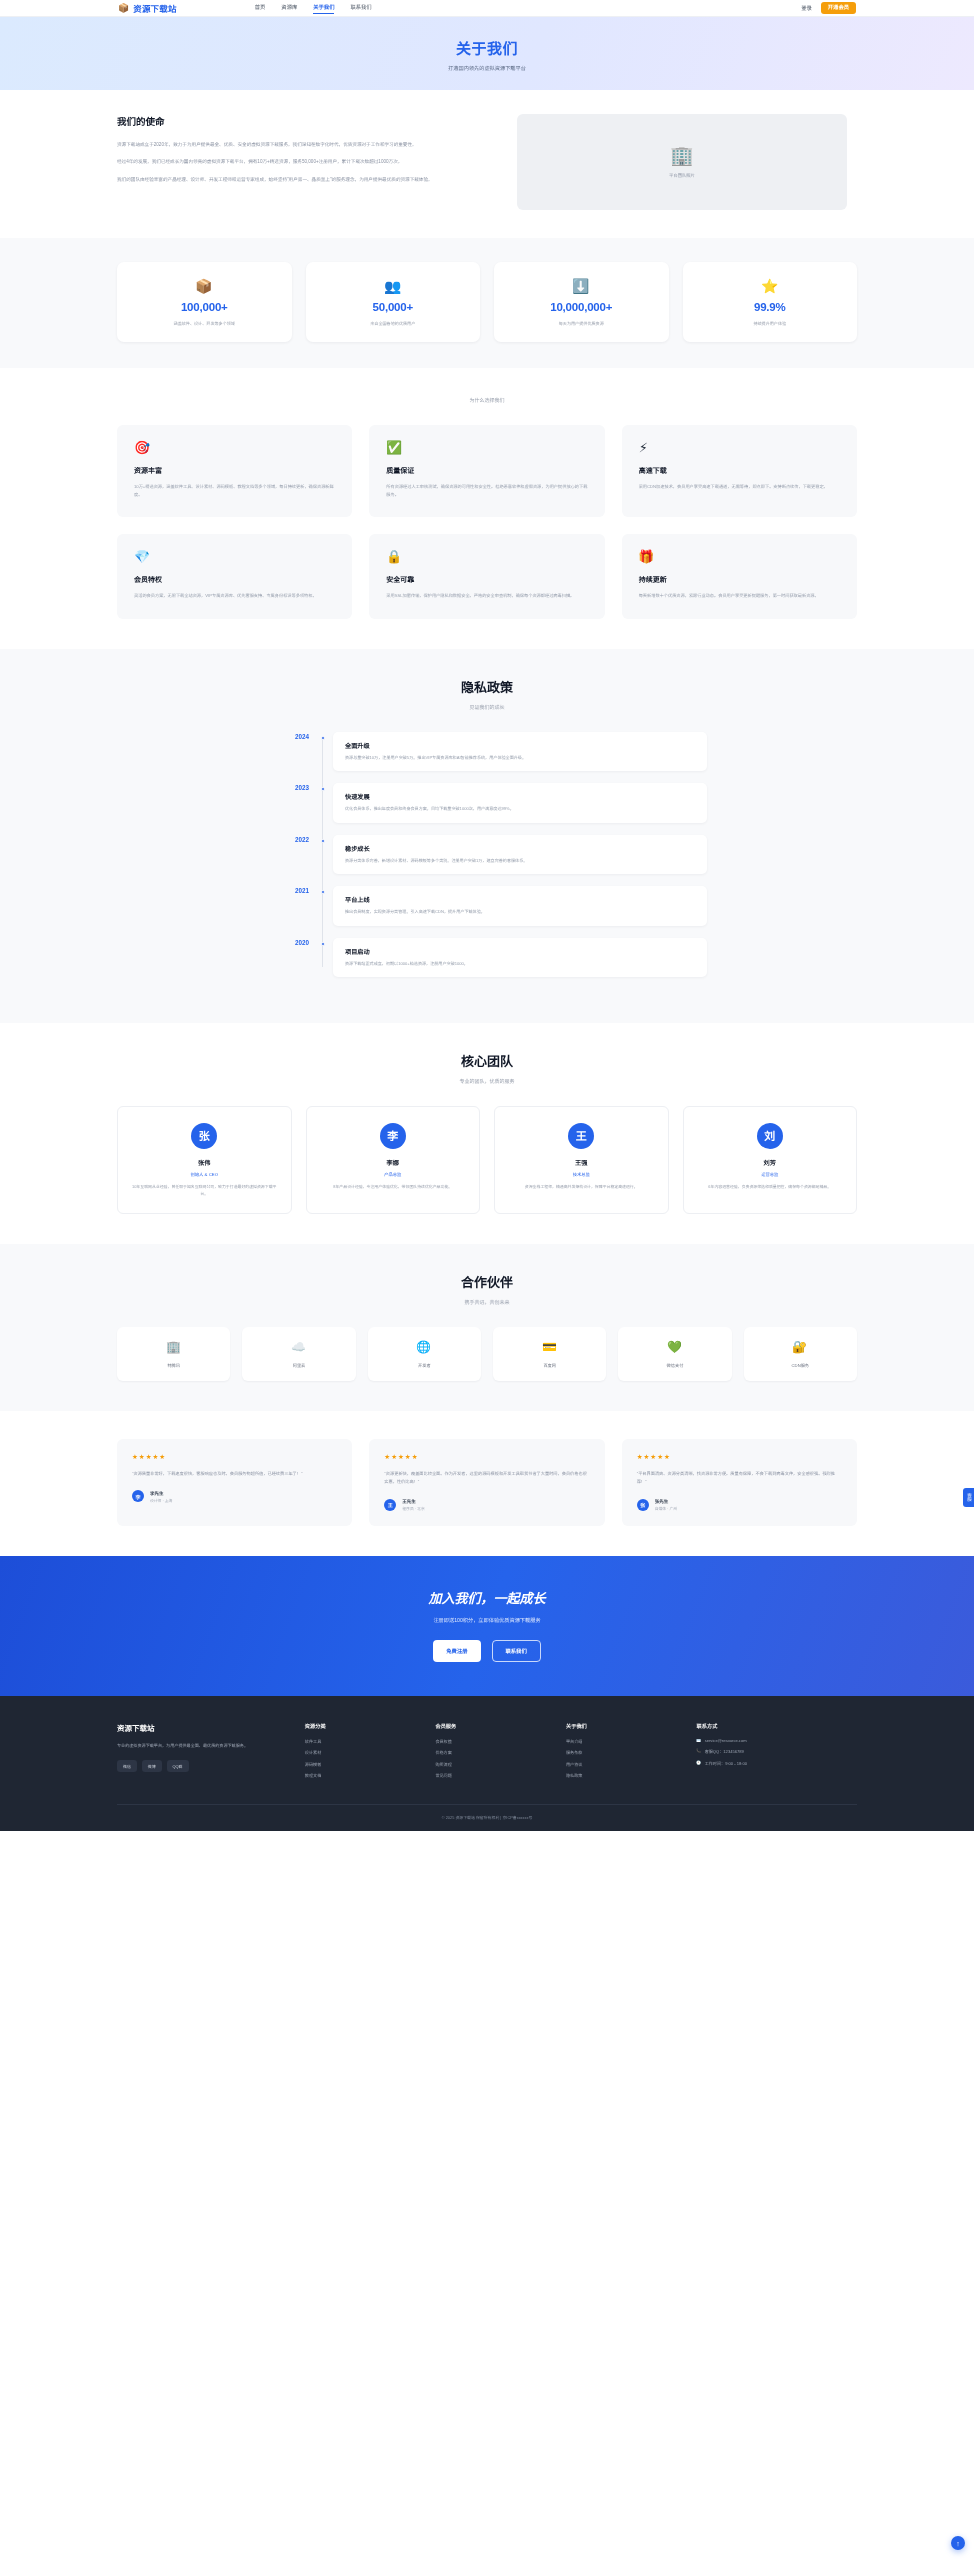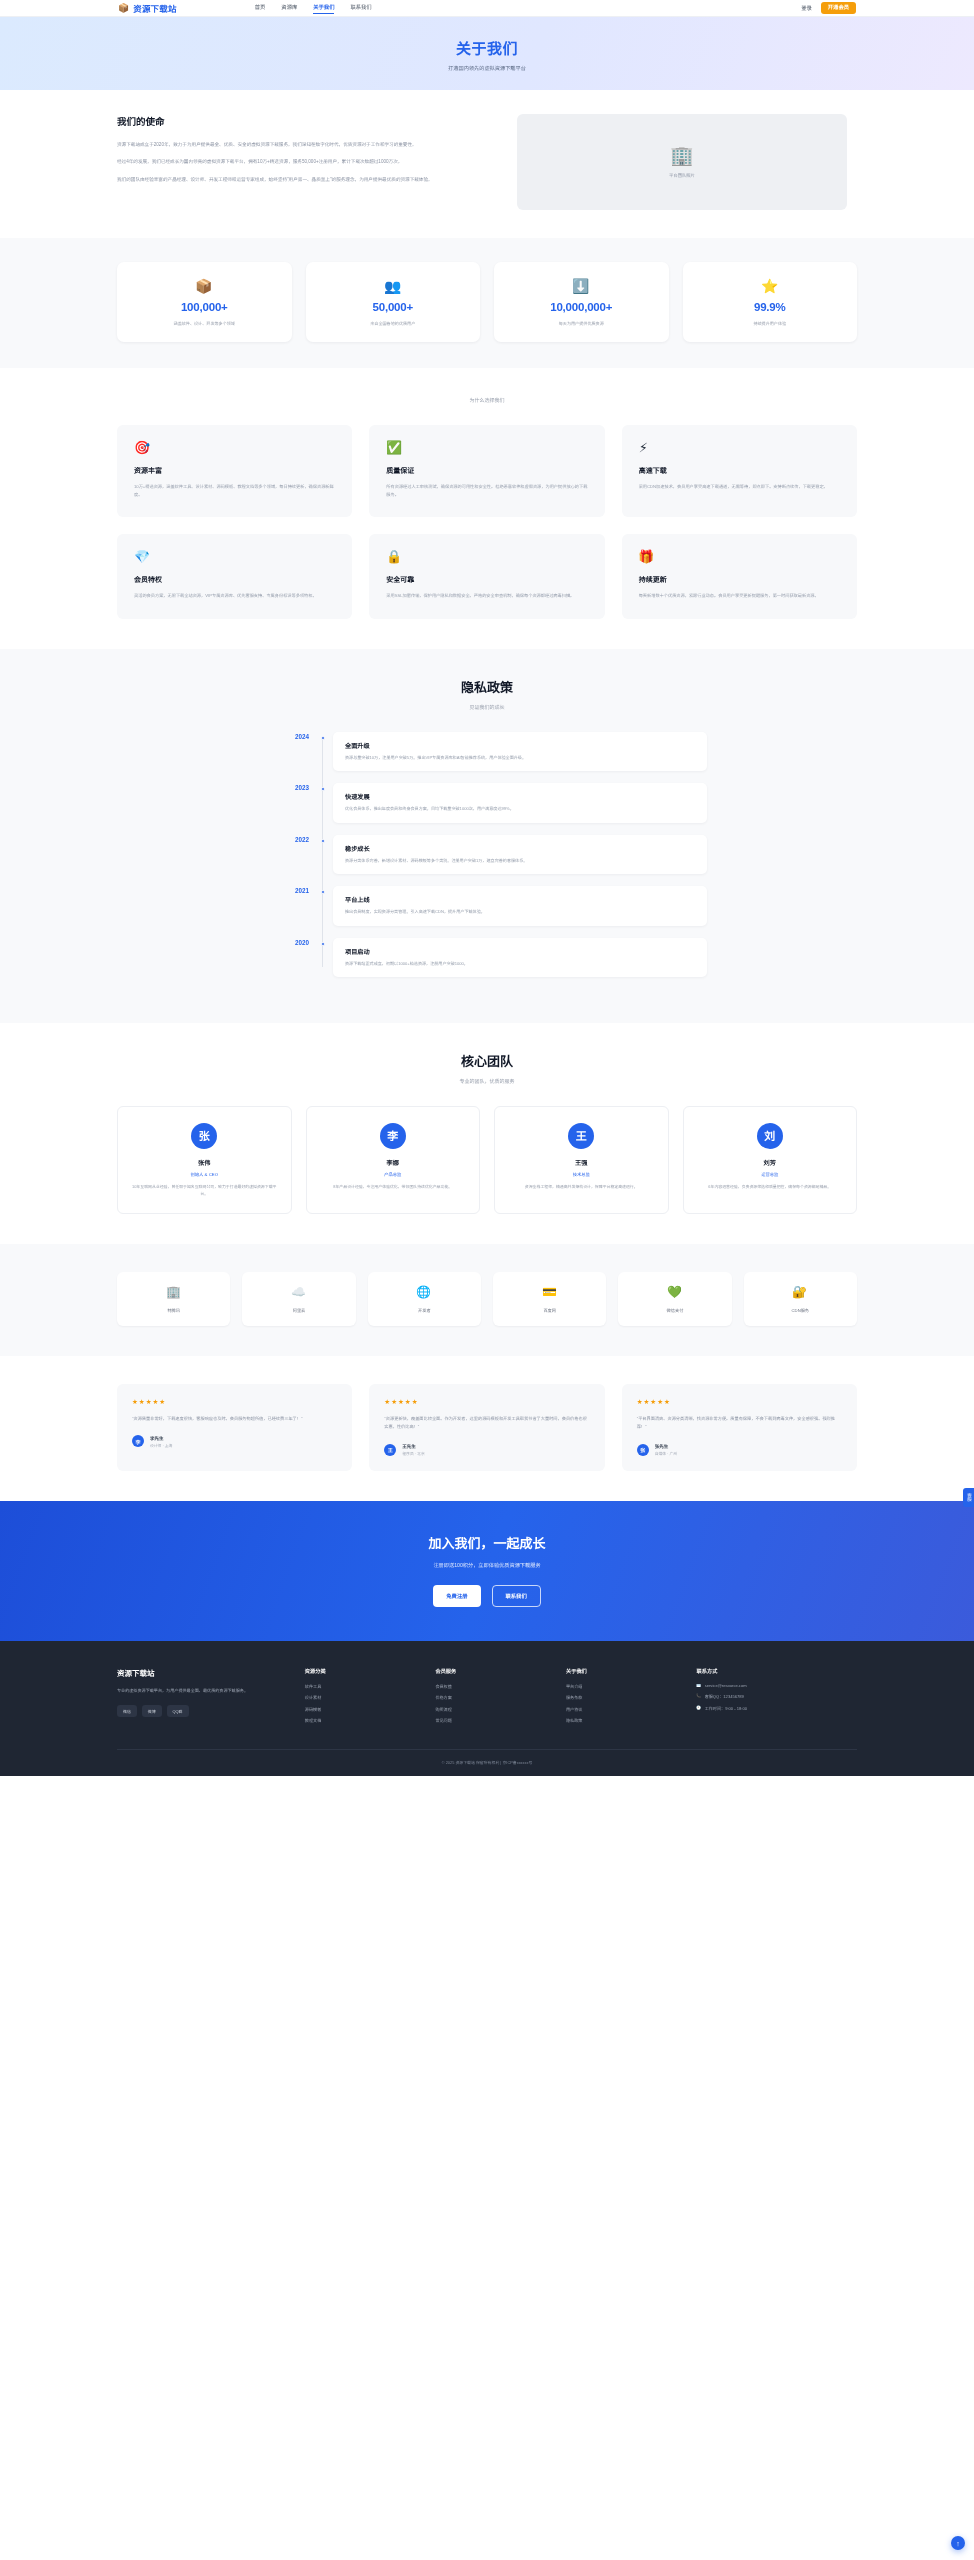--- a/index.html
+++ b/index.html
@@ -131,21 +131,21 @@
     font-size:5px; font-weight:bold; display:flex; align-items:center; justify-content:center;
   }
   .test-name { font-size:4.5px; font-weight:bold; color:#374151; }
   .test-meta { font-size:3.8px; color:#a3aab6; margin-top:1.5px; }
 
   
   .cta {
     background:linear-gradient(110deg,#1d4ed8 0%,#2563eb 50%,#3b5bdb 100%);
     padding:32px 0 34px; text-align:center; color:#fff;
   }
-  .cta h2 { font-size:13px; font-weight:bold; margin-bottom:9px; }
+  .cta h2 { font-size:13px; font-weight:bold; margin-bottom:9px;font-style:italic; }
   .cta p { font-size:5.2px; color:#dbe6fd; margin-bottom:17px; }
   .cta-btns { display:flex; gap:11px; justify-content:center; }
   .btn-white {
     background:#fff; color:#2563eb; font-size:5.3px; font-weight:bold;
     padding:6px 13px; border-radius:4px; border:none; cursor:pointer;
   }
   .btn-ghost {
     background:transparent; color:#fff; font-size:5.3px; font-weight:bold;
     padding:6px 13px; border-radius:4px; border:1px solid rgba(255,255,255,.75); cursor:pointer;
   }
@@ -376,20 +376,24 @@
           <div class="team-name">刘芳</div>
           <div class="team-role">运营总监</div>
           <div class="team-bio">6年内容运营经验，负责资源筛选和质量把控，确保每个资源都是精品。</div>
         </div>
       </div>
     </div>
   </section>
 
   <section class="part-sec">
     <div class="container">
+      <div class="sec-head">
+        <h2>合作伙伴</h2>
+        <p>携手共进，共创未来</p>
+      </div>
       <div class="part-grid">
         <div class="part-card">
           <span class="part-icon">🏢</span>
           <div class="part-name">特腾讯</div>
         </div>
         <div class="part-card">
           <span class="part-icon">☁️</span>
           <div class="part-name">阿里云</div>
         </div>
         <div class="part-card">

